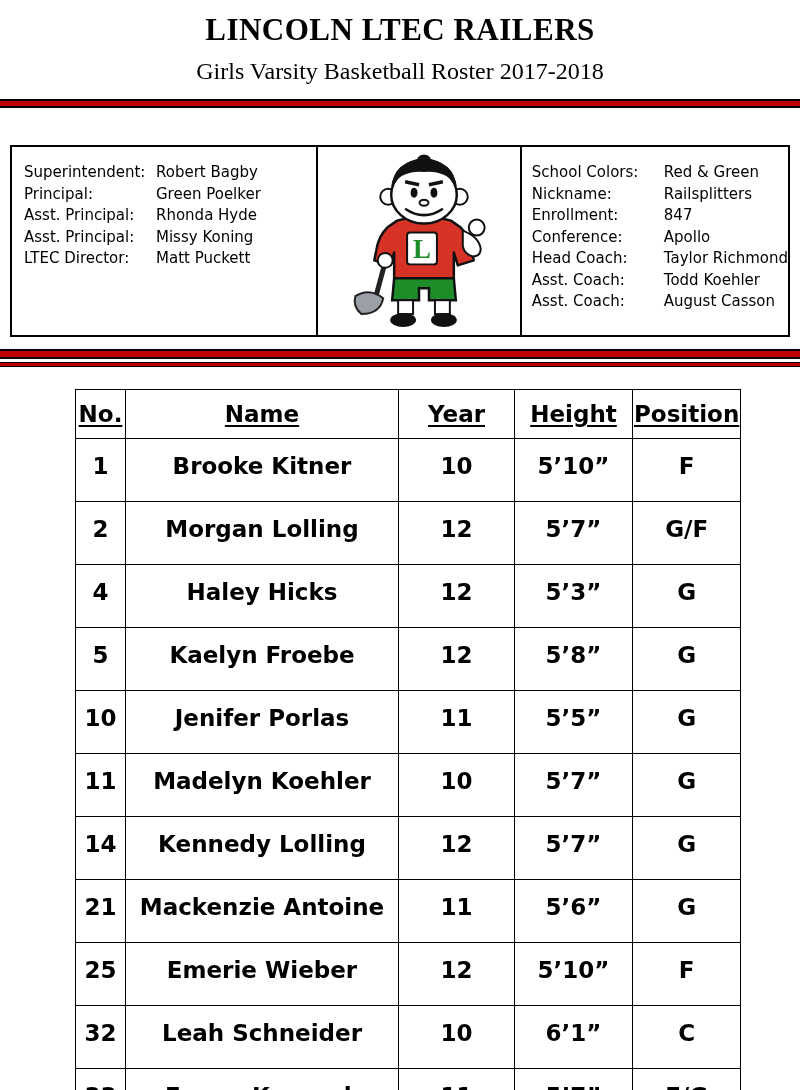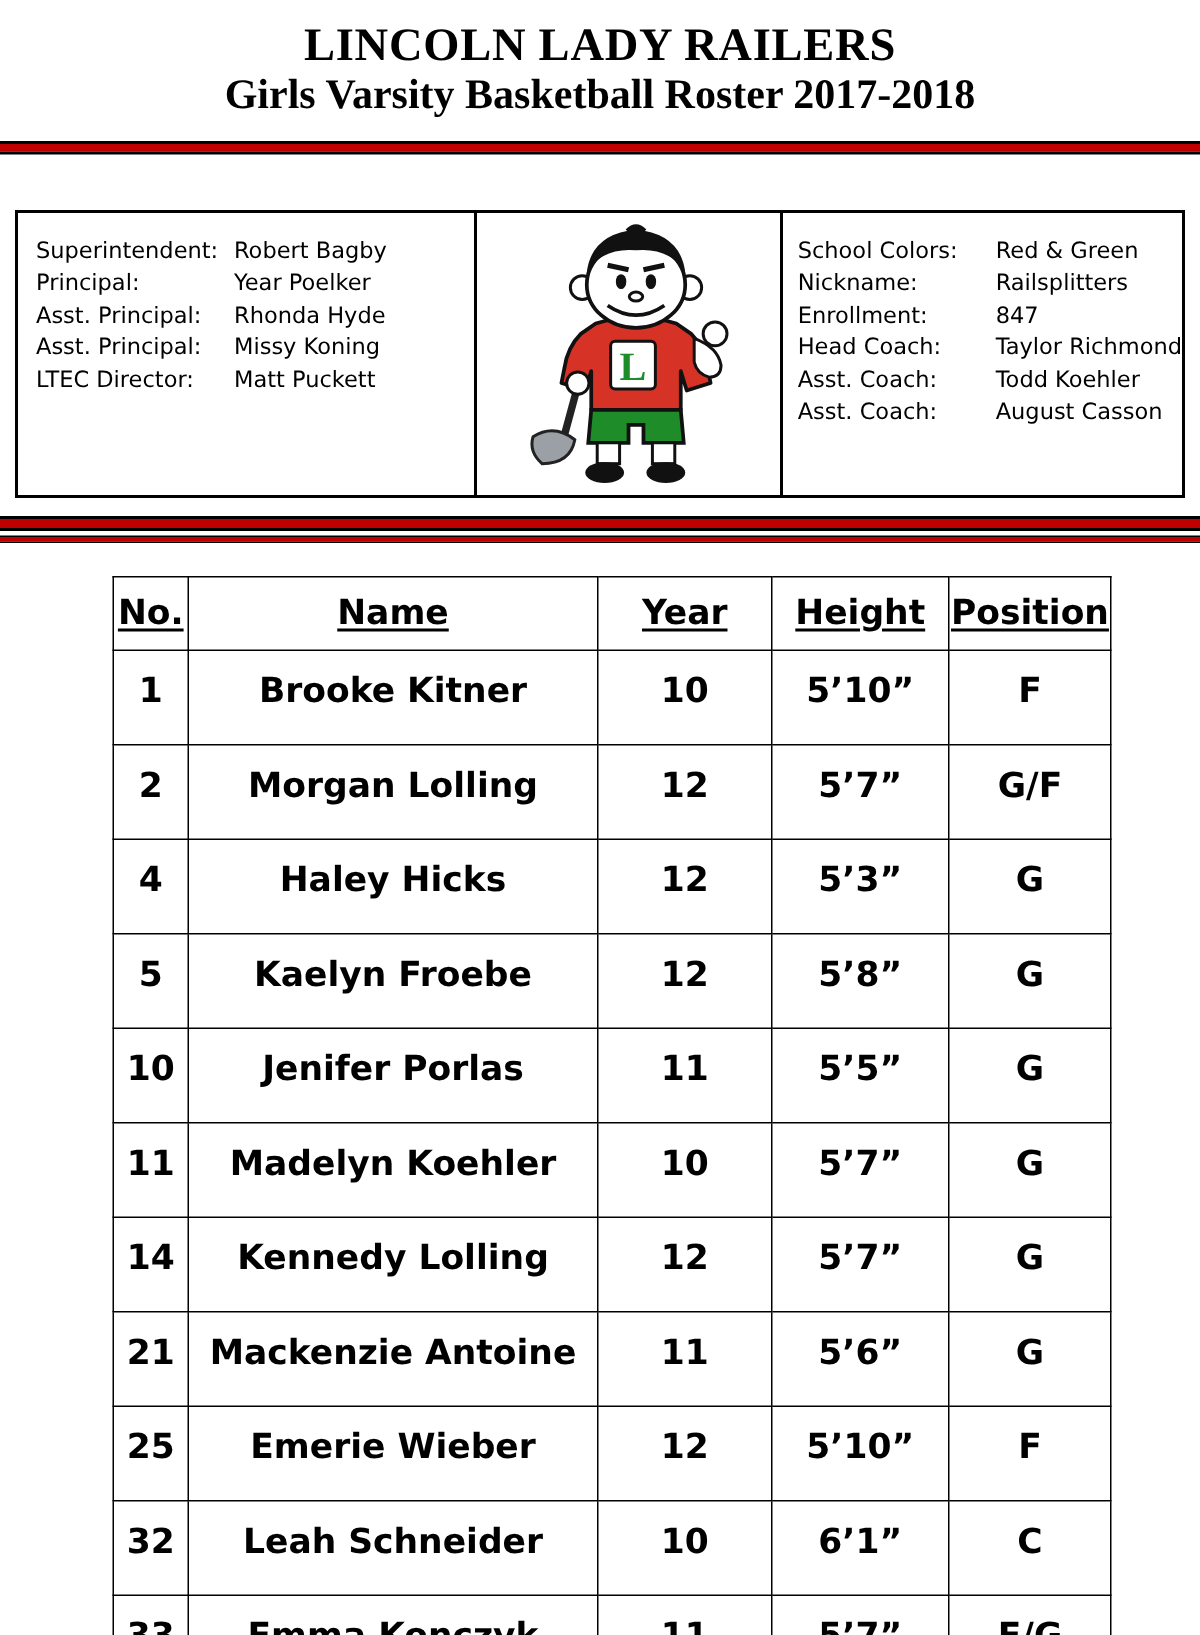--- a/index.html
+++ b/index.html
@@ -1,22 +1,22 @@
 <!DOCTYPE html>
 <html><head>
 <meta charset="utf-8">
 <style>
   html,body{margin:0;padding:0;background:#fff;}
   body{width:800px;height:1090px;font-family:"DejaVu Sans",sans-serif;color:#000;overflow:hidden;}
   .page{position:relative;width:800px;height:1090px;}
 
   .title{margin:12px 0 0;text-align:center;font-family:"Liberation Serif","DejaVu Serif",serif;
          font-weight:bold;font-size:31px;letter-spacing:.5px;line-height:1.15;}
-  .subtitle{margin:0 0 0;text-align:center;font-family:"Liberation Serif","DejaVu Serif",serif;
-         font-weight:bold;font-size:28px;line-height:1.15;}
+  .subtitle{margin:10px 0 0;text-align:center;font-family:"Liberation Serif","DejaVu Serif",serif;
+         font-weight:normal;font-size:24px;line-height:1.15;}
 
   .rule{margin-top:14px;width:800px;}
   .rule .bar-black{height:2px;background:#000;}
   .rule .bar-black.thin{height:1px;}
   .rule .bar-red{height:5px;background:#c00000;}
   .rule .bar-red.thick{height:6px;}
   .rule .bar-red.small{height:3px;}
   .rule .gap{height:3px;background:#fff;}
   .rule.second{margin-top:12px;}
 
@@ -34,39 +34,39 @@
   table.roster th,table.roster td{border:1.5px solid #000;text-align:center;font-weight:bold;
       font-size:23px;vertical-align:middle;overflow:hidden;}
   table.roster th{height:46px;text-decoration:underline;text-underline-offset:3px;}
   table.roster td{height:54px;padding:0 0 8px;}
 </style>
 </head>
 <body>
 
 <div class="page">
 
-  <h1 class="title">LINCOLN LADY RAILERS</h1>
+  <h1 class="title">LINCOLN LTEC RAILERS</h1>
   <h2 class="subtitle">Girls Varsity Basketball Roster 2017-2018</h2>
 
   <div class="rule">
     <div class="bar-black"></div>
     <div class="bar-red"></div>
     <div class="bar-black"></div>
   </div>
 
   <div class="info-row">
 
     <div class="info-box staff-box">
       <div class="info-line">
         <span class="lbl">Superintendent:</span>
         <span class="val">Robert Bagby</span>
       </div>
       <div class="info-line">
         <span class="lbl">Principal:</span>
-        <span class="val">Year Poelker</span>
+        <span class="val">Green Poelker</span>
       </div>
       <div class="info-line">
         <span class="lbl">Asst. Principal:</span>
         <span class="val">Rhonda Hyde</span>
       </div>
       <div class="info-line">
         <span class="lbl">Asst. Principal:</span>
         <span class="val">Missy Koning</span>
       </div>
       <div class="info-line">
@@ -113,20 +113,24 @@
       </div>
       <div class="info-line">
         <span class="lbl">Nickname:</span>
         <span class="val">Railsplitters</span>
       </div>
       <div class="info-line">
         <span class="lbl">Enrollment:</span>
         <span class="val">847</span>
       </div>
       <div class="info-line">
+        <span class="lbl">Conference:</span>
+        <span class="val">Apollo</span>
+      </div>
+      <div class="info-line">
         <span class="lbl">Head Coach:</span>
         <span class="val">Taylor Richmond</span>
       </div>
       <div class="info-line">
         <span class="lbl">Asst. Coach:</span>
         <span class="val">Todd Koehler</span>
       </div>
       <div class="info-line">
         <span class="lbl">Asst. Coach:</span>
         <span class="val">August Casson</span>

